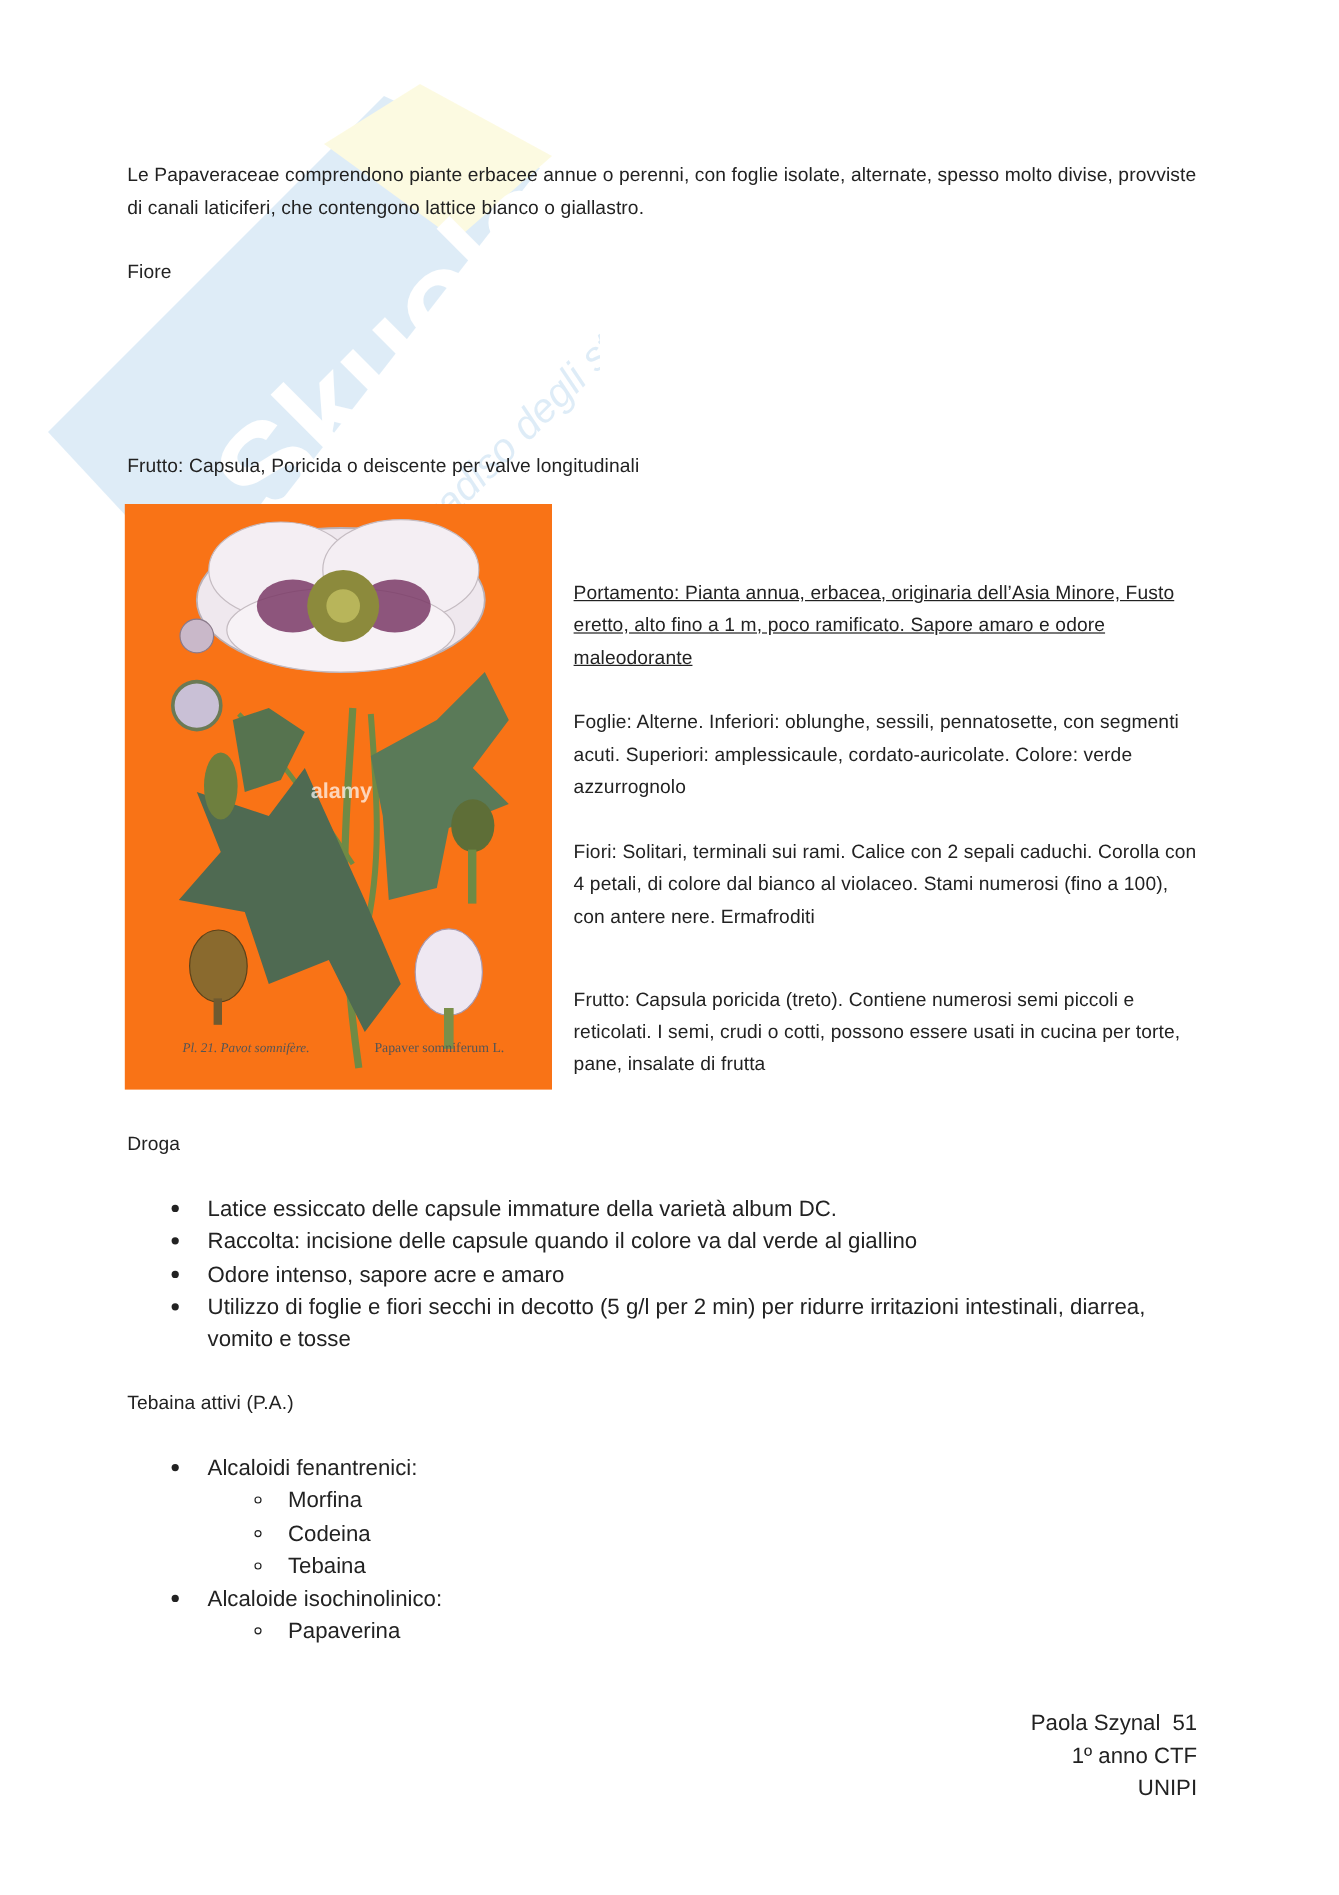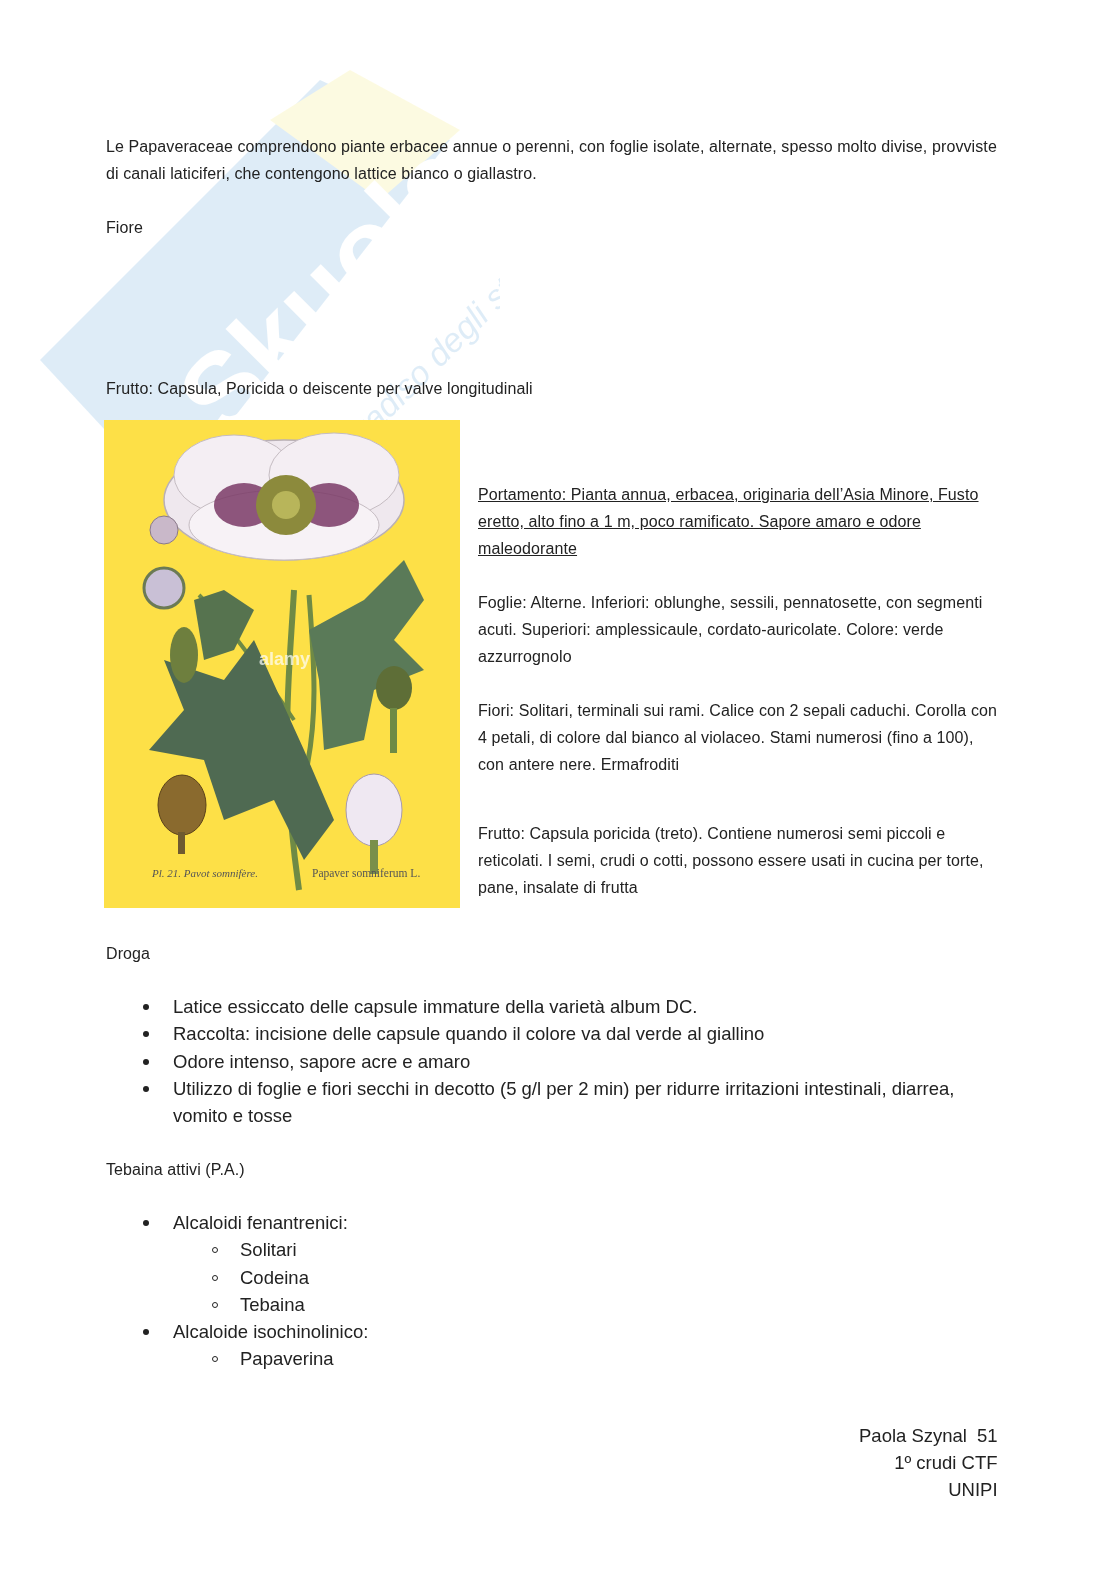--- a/index.html
+++ b/index.html
@@ -5,21 +5,21 @@
   html, body { margin: 0; padding: 0; background: #ffffff; }
   body { width: 1116px; height: 1579px; position: relative; overflow: hidden;
          font-family: "Liberation Sans", "DejaVu Sans", sans-serif; color: #1c1c1c; }
   .page { position: absolute; inset: 0; }
   .txt { position: absolute; font-size: 16px; line-height: 27px; letter-spacing: 0.1px; color: #222; }
   .p-intro { left: 106px; top: 133px; width: 900px; }
   .h-fiore { left: 106px; top: 214px; }
   .p-fiore { left: 106px; top: 268px; width: 900px; }
   .p-frutto { left: 106px; top: 375px; width: 900px; }
 
-  .illustration { position: absolute; left: 104px; top: 420px; width: 356px; height: 488px; background: #fde047; }
+  .illustration { position: absolute; left: 104px; top: 420px; width: 356px; height: 488px; background: #f97316; }
   .illustration svg { width: 100%; height: 100%; display: block; }
 
   .species-title { position: absolute; left: 478px; top: 428px; font-family: "Liberation Serif", "DejaVu Serif", serif;
                    font-style: italic; font-size: 20.5px; color: #444; }
   .side { left: 478px; width: 520px; }
   .s-port { top: 481px; text-decoration: underline; }
   .s-fogl { top: 589px; }
   .s-fior { top: 697px; }
   .s-frut { top: 820px; }
 
@@ -106,31 +106,31 @@
     <li><span class="dot"></span><span>Raccolta: incisione delle capsule quando il colore va dal verde al giallino</span></li>
     <li><span class="dot"></span><span>Odore intenso, sapore acre e amaro</span></li>
     <li><span class="dot"></span><span>Utilizzo di foglie e fiori secchi in decotto (5 g/l per 2 min) per ridurre irritazioni intestinali, diarrea, vomito e tosse</span></li>
   </ul>
 
   <div class="txt h-pa">Tebaina attivi (P.A.)</div>
   <ul class="bul l-pa">
     <li><span class="dot"></span><span>Alcaloidi fenantrenici:</span></li>
     <li class="subli" style="padding-left:0">
       <ul class="sub">
-        <li style="position:relative"><span class="ring"></span><span>Solitari</span></li>
+        <li style="position:relative"><span class="ring"></span><span>Morfina</span></li>
         <li style="position:relative"><span class="ring"></span><span>Codeina</span></li>
         <li style="position:relative"><span class="ring"></span><span>Tebaina</span></li>
       </ul>
     </li>
     <li><span class="dot"></span><span>Alcaloide isochinolinico:</span></li>
     <li class="subli" style="padding-left:0">
       <ul class="sub">
         <li style="position:relative"><span class="ring"></span><span>Papaverina</span></li>
       </ul>
     </li>
   </ul>
 
   <div class="footer">
     <div class="row"><span>Paola Szynal</span><span class="pagenum">51</span></div>
-    <div class="row">1º crudi CTF</div>
+    <div class="row">1º anno CTF</div>
     <div class="row uni">UNIPI</div>
   </div>
 </div>
 
 </body></html>

